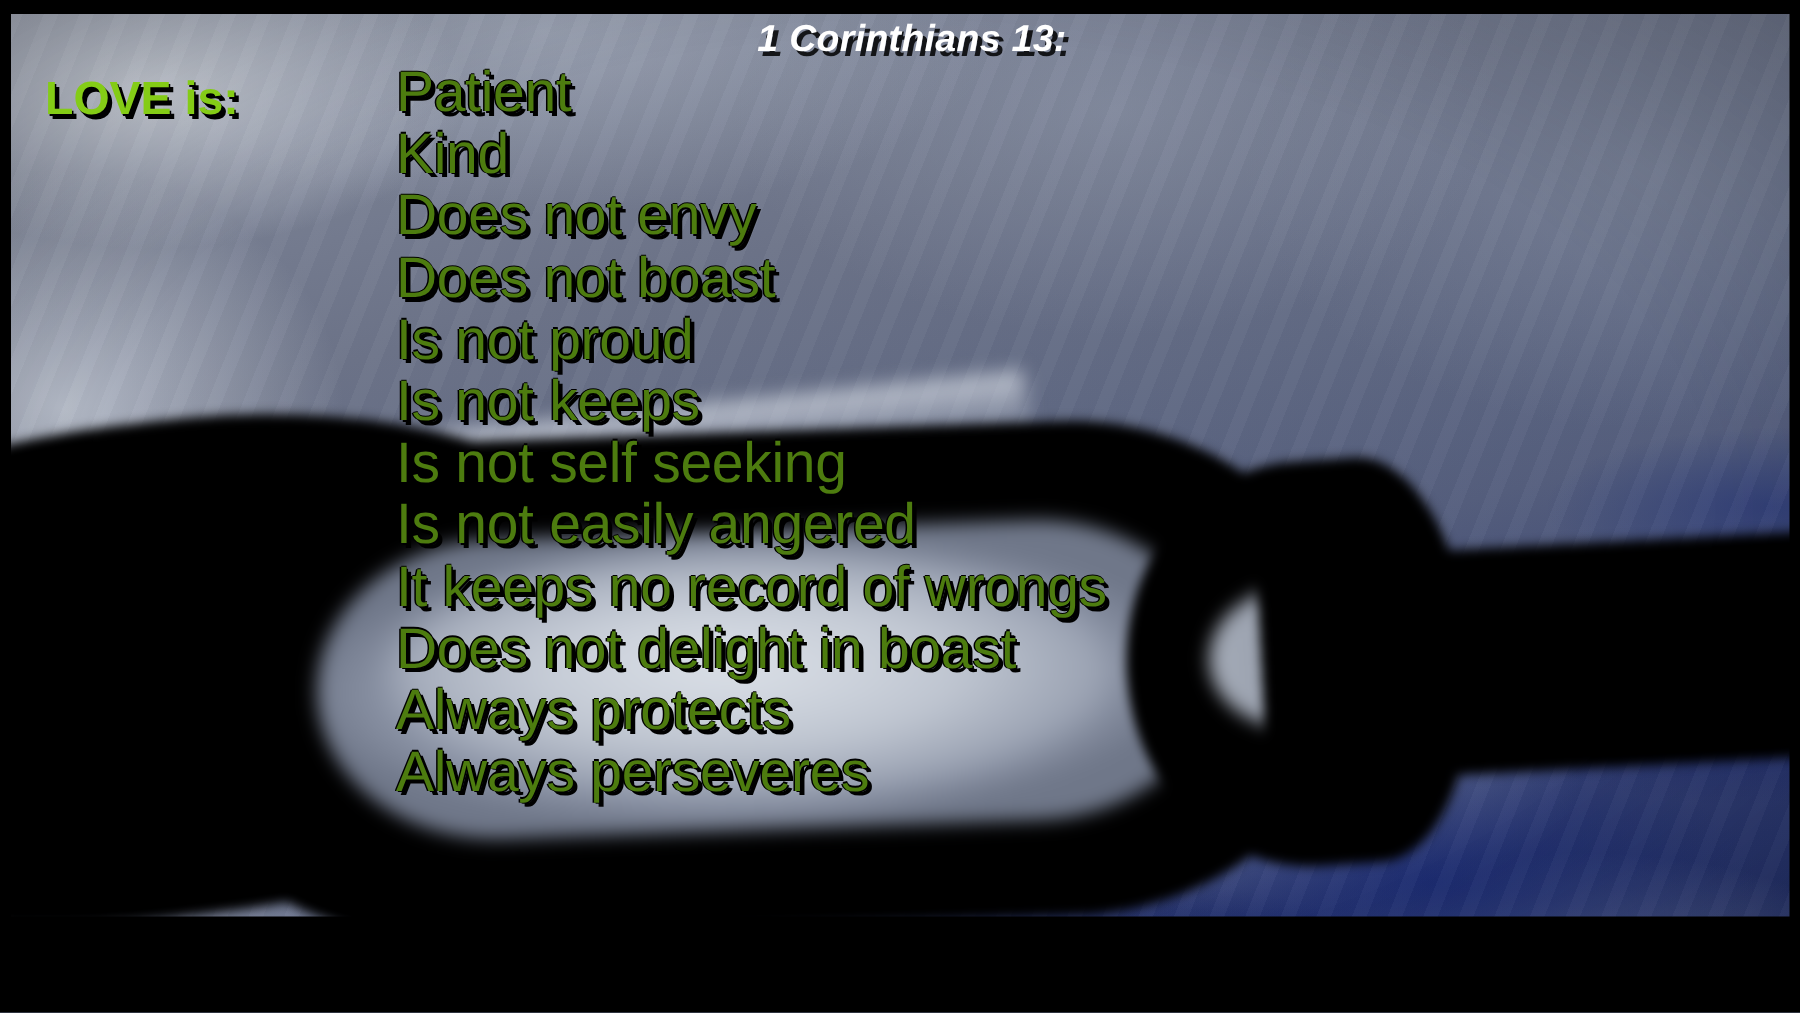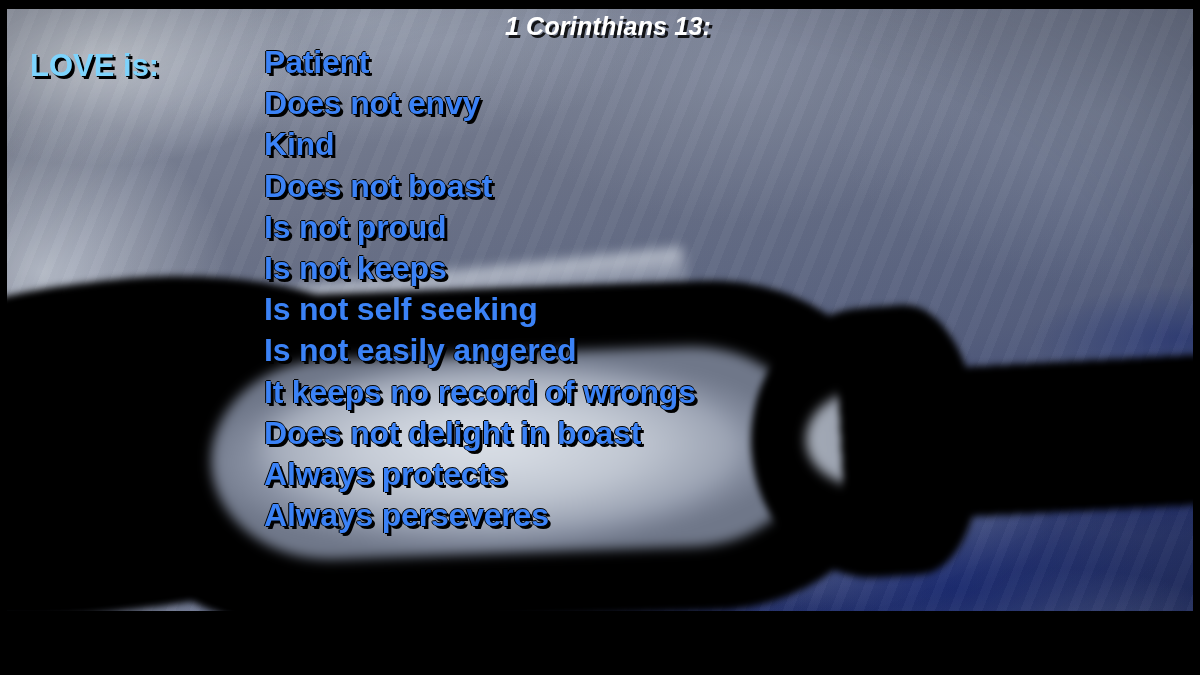--- a/index.html
+++ b/index.html
@@ -212,39 +212,39 @@
     white-space: nowrap;
   }
   #title-shift { display: inline-block; transform: translateX(3px); }
 
   #love-label {
     position: absolute;
     left: 30px;
     top: 48px;
     font-size: 31px;
     font-weight: bold;
-    color: #7dd3fc;
+    color: #84cc16;
     text-shadow: 3px 3px 0 #000, 1px 1px 0 #000;
     white-space: nowrap;
     text-align: center;
   }
 
   #attr-list {
     position: absolute;
     left: 264px;
     top: 42px;
     margin: 0;
     padding: 0;
     list-style: none;
   }
   #attr-list li {
-    font-size: 32px;
-    font-weight: bold;
+    font-size: 38px;
+    font-weight: normal;
     line-height: 41.2px;
-    color: #3b82f6;
+    color: #4d7c0f;
     text-shadow: 3px 3px 0 #000, 1px 1px 0 #000, -1px 0 0 #000, 0 -1px 0 #000;
     white-space: nowrap;
     letter-spacing: -0.2px;
   }
 </style>
 </head>
 <body>
 
 <div id="slide">
 
@@ -276,22 +276,22 @@
   <div class="bar-right"></div>
 
   <div id="title">
     <span id="title-shift">1 Corinthians 13:</span>
   </div>
 
   <div id="love-label">LOVE is:</div>
 
   <ul id="attr-list">
       <li>Patient</li>
+      <li>Kind</li>
       <li>Does not envy</li>
-      <li>Kind</li>
       <li>Does not boast</li>
       <li>Is not proud</li>
       <li>Is not keeps</li>
       <li>Is not self seeking</li>
       <li>Is not easily angered</li>
       <li>It keeps no record of wrongs</li>
       <li>Does not delight in boast</li>
       <li>Always protects</li>
       <li>Always perseveres</li>
     </ul>

